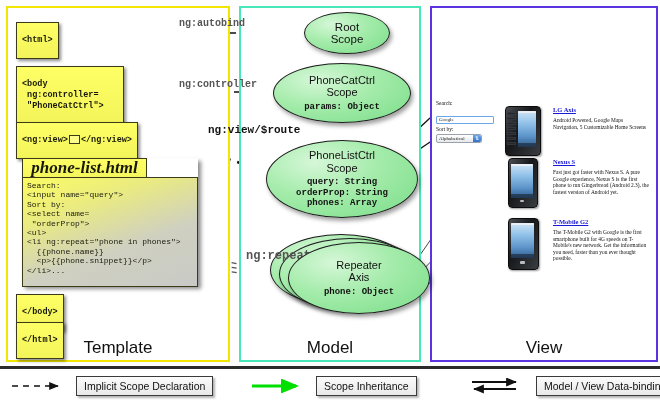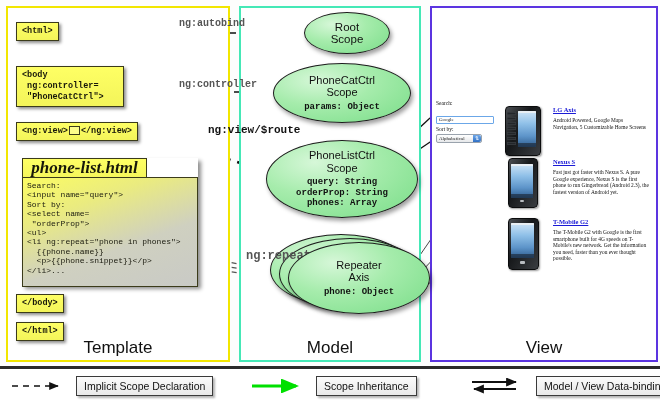--- a/index.html
+++ b/index.html
@@ -25,21 +25,21 @@
   }
 
   
   .codebox{
     position:absolute;
     background:linear-gradient(180deg,#feff64 0%,#f3f45a 100%);
     border:1.5px solid #3b3b1a;
     box-shadow:2px 2px 3px rgba(0,0,0,.45);
     font-family:"Liberation Mono", monospace;
     font-weight:bold;font-size:8.5px;color:#17170a;
-    padding:3px 5px;line-height:11px;white-space:pre;
+    padding:12px 5px;line-height:11px;white-space:pre;
     box-sizing:border-box;
   }
   #tag-html{left:16px;top:22px;}
   #tag-body{left:16px;top:66px;width:108px;}
   #tag-ngview{left:16px;top:122px;}
   #tag-bodyclose{left:16px;top:294px;}
   #tag-htmlclose{left:16px;top:322px;}
 
   .ngview-slot{
     display:inline-block;width:9px;height:7px;

